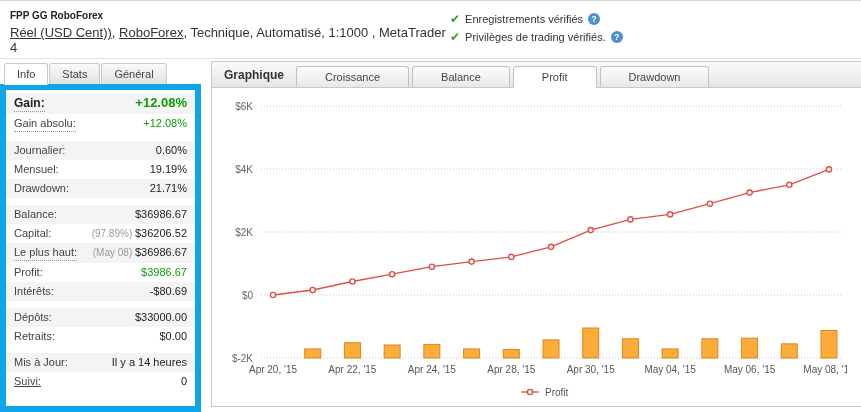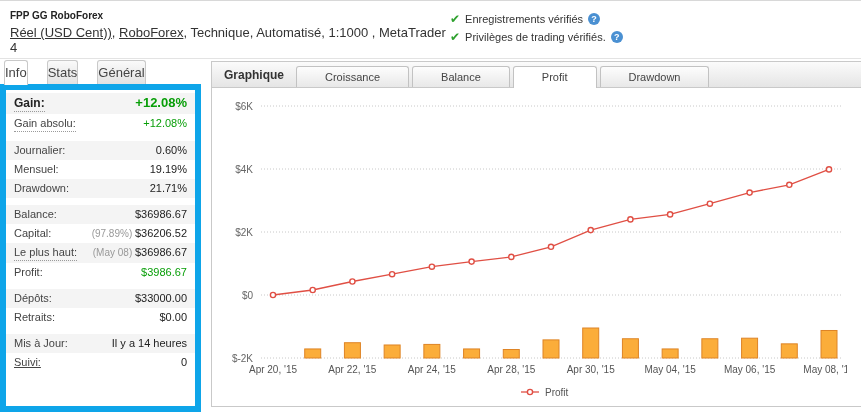--- a/index.html
+++ b/index.html
@@ -18,22 +18,22 @@
   .badge{display:flex;align-items:center;gap:5px;white-space:nowrap;}
   .check{color:#2ea12e;font-weight:bold;font-size:12px;}
   .qmark{display:inline-block;width:12px;height:12px;border-radius:50%;background:#4a90d2;color:#fff;
          font-size:9px;line-height:12px;text-align:center;font-weight:bold;cursor:pointer;}
   .discuss{margin-left:auto;margin-right:10px;margin-top:5px;height:24px;padding:0 14px;
     background:linear-gradient(#6fbf4d,#51a32f);border:1px solid #478f29;border-radius:3px;
     color:#fff;font-weight:bold;font-size:12px;cursor:pointer;font-family:inherit;}
   
   .sidebar{position:absolute;left:0;top:60px;width:201px;bottom:0;display:flex;flex-direction:column;}
   .side-tabs{display:flex;align-items:flex-end;height:23px;padding-left:4px;position:relative;z-index:2;}
-  .stab{padding:4px 0;border:1px solid #c9c9c9;border-bottom:none;border-radius:3px 3px 0 0;
-    background:linear-gradient(#fafafa,#e2e2e2);margin-right:19px;font-size:13px;color:#444;cursor:pointer;}
+  .stab{padding:4px 12px;border:1px solid #c9c9c9;border-bottom:none;border-radius:3px 3px 0 0;
+    background:linear-gradient(#fafafa,#e2e2e2);margin-right:1px;font-size:11px;color:#444;cursor:pointer;}
   .stab.active{background:#fff;margin-bottom:-1px;padding-bottom:5px;}
   .side-body{flex:1;border:6px solid #0ea5e9;background:#fff;padding-top:3px;box-sizing:border-box;}
   .srow{display:flex;justify-content:space-between;align-items:baseline;padding:2px 8px;line-height:15px;}
   .srow.shade{background:#f4f4f4;}
   .srow.big .slabel{font-size:12px;font-weight:bold;color:#222;}
   .srow.big .sval{font-size:13px;font-weight:bold;}
   .slabel{color:#444;}
   .slabel.dotted{border-bottom:1px dotted #9a9a9a;}
   .slabel.link{text-decoration:underline;cursor:pointer;}
   .sval{color:#222;text-align:right;}
@@ -117,20 +117,24 @@
           <span class="slabel">Capital:</span>
           <span class="sval"><span class="prefix">(97.89%) </span>$36206.52</span>
         </div>
         <div class="srow shade">
           <span class="slabel dotted">Le plus haut:</span>
           <span class="sval"><span class="prefix">(May 08) </span>$36986.67</span>
         </div>
         <div class="srow">
           <span class="slabel">Profit:</span>
           <span class="sval green">$3986.67</span>
+        </div>
+        <div class="srow shade">
+          <span class="slabel">Intérêts:</span>
+          <span class="sval">-$80.69</span>
         </div>
         <div class="sgap"></div>
         <div class="srow shade">
           <span class="slabel">Dépôts:</span>
           <span class="sval">$33000.00</span>
         </div>
         <div class="srow">
           <span class="slabel">Retraits:</span>
           <span class="sval">$0.00</span>
         </div>

